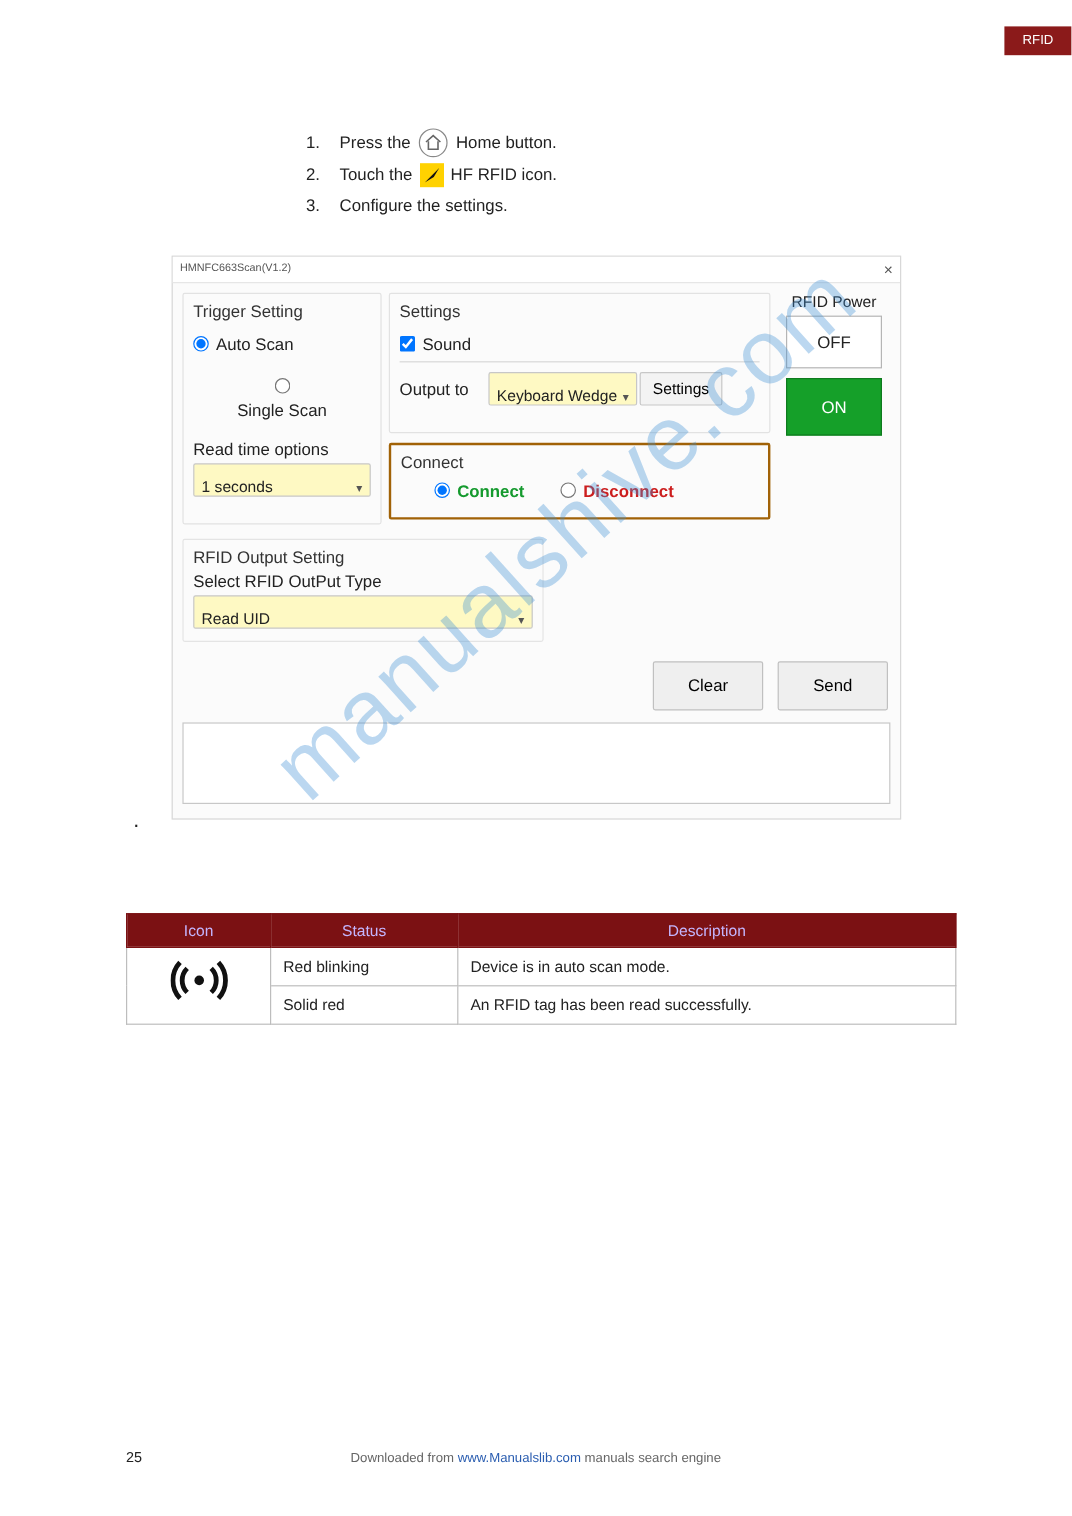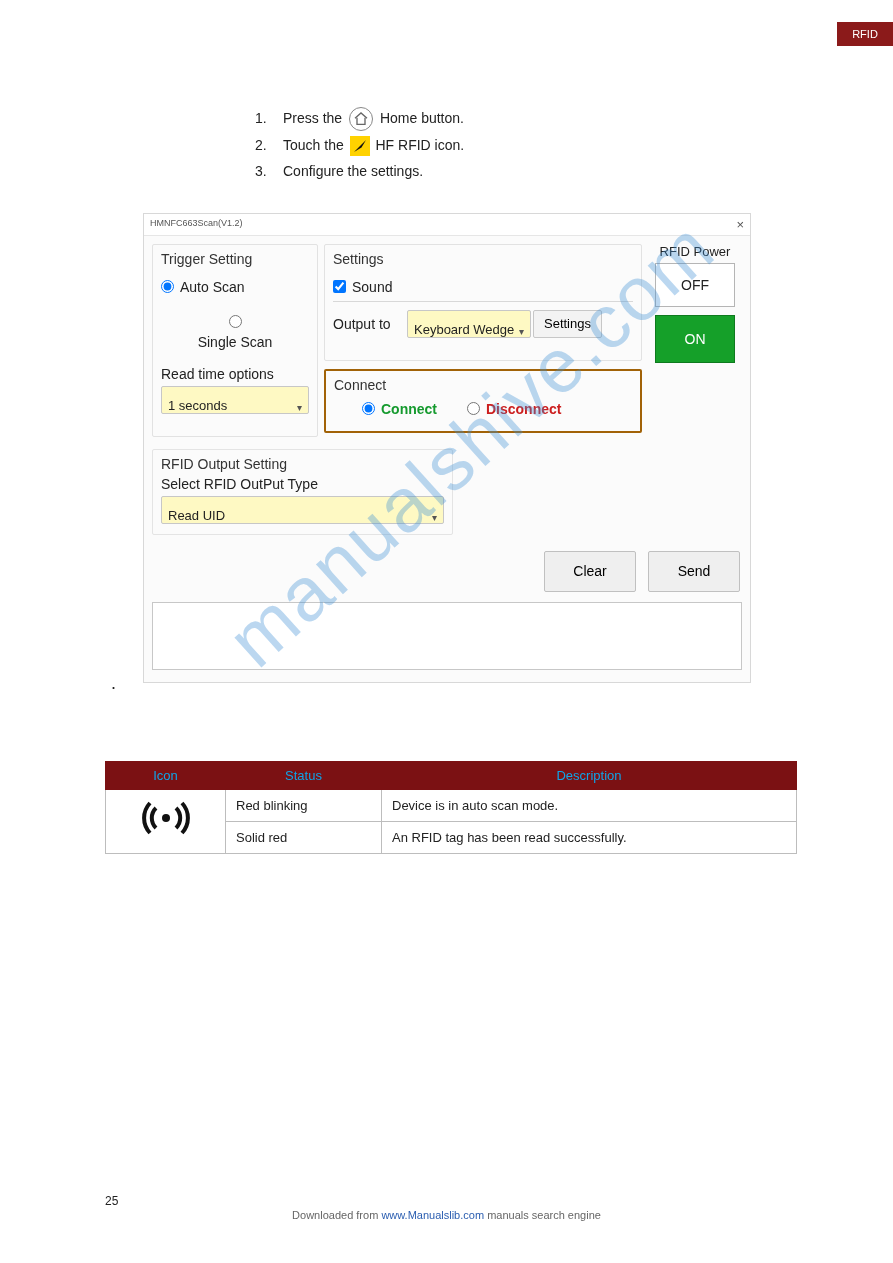--- a/index.html
+++ b/index.html
@@ -215,21 +215,21 @@
   }
   
   
   .status-table {
     margin: 78px 0 0 0;
     width: 692px;
     border-collapse: collapse;
   }
   .status-table th {
     background: #7b1113;
-    color: #0ea5e9;
+    color: #c4b5fd;
     font-weight: normal;
     font-size: 13px;
     text-align: center;
     padding: 6px 20px;
     border: 1px solid #7b1113;
   }
   .status-table td {
     border: 1px solid #bdbdbd;
     font-size: 13px;
     padding: 8px 10px;
@@ -249,21 +249,21 @@
     position:absolute;
     bottom: 42px;
     left: 0; right: 0;
     text-align:center;
     color:#666;
     font-size: 11px;
   }
   .footer-link { color:#2a5db0; text-decoration:none; }
   .page-num {
     position:absolute;
-    bottom: 55px;
+    bottom: 42px;
     left: 105px;
     font-size: 12px;
   }
 </style>
 </head>
 <body>
 
 <div class="top-tab">RFID</div>
 
 <div class="page-content">

